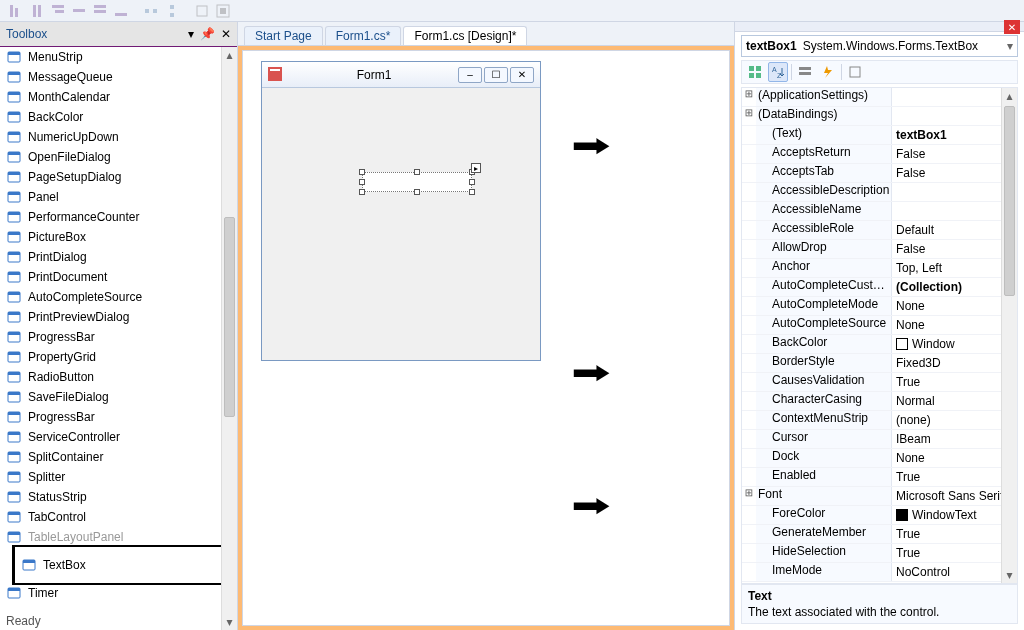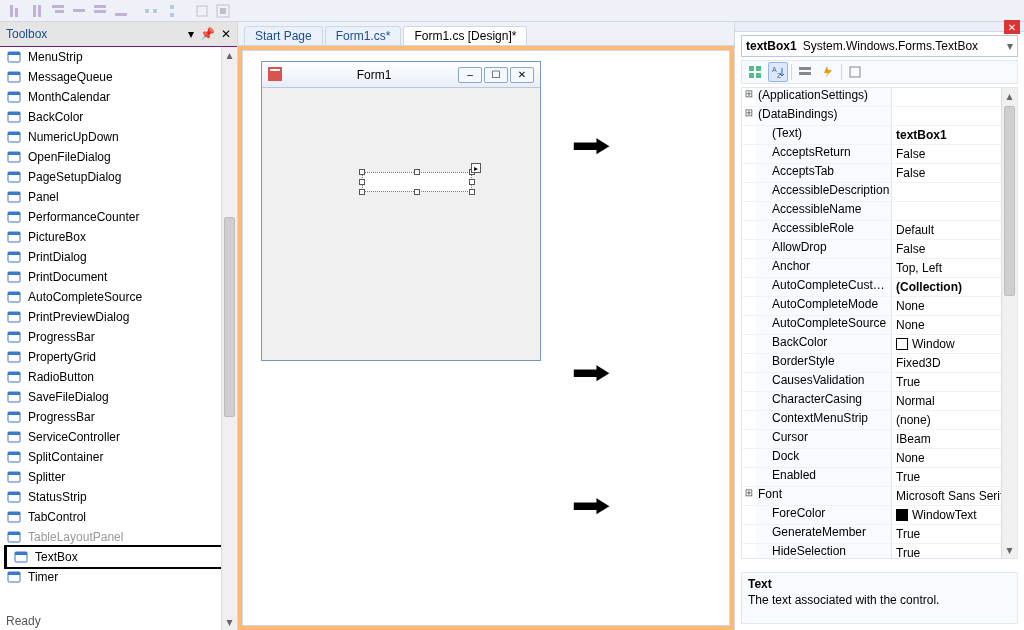--- a/index.html
+++ b/index.html
@@ -9,21 +9,21 @@
   .main{display:flex;height:608px}
   
   .toolbox{width:238px;border-right:1px solid #cfd6e4;display:flex;flex-direction:column;background:#fff}
   .toolbox-hdr{height:25px;background:#e5e5e5;border-bottom:1px solid #701a75;display:flex;align-items:center;padding:0 6px;justify-content:space-between}
   .toolbox-hdr .title{color:#1b4f8b}
   .tb-hdr-icons{display:flex;gap:6px;align-items:center}
   .tb-list{flex:1;overflow:hidden;position:relative}
   .tb-item{height:20px;display:flex;align-items:center;padding-left:6px;white-space:nowrap}
   .tb-ico{width:16px;height:16px;margin-right:6px;display:inline-flex;align-items:center;justify-content:center}
   .tb-ico svg{display:block}
-  .tb-item.hl{border:2px solid #000;border-left-width:3px;border-right-width:3px;height:24px;margin:-2px 4px;background:#fff}
+  .tb-item.hl{border:2px solid #000;border-left-width:3px;border-right-width:3px;height:40px;margin:-2px 12px;background:#fff}
   .tb-item.cut{color:#999}
   .tb-scroll{position:absolute;right:0;top:0;bottom:0;width:16px;background:#f0f0f0;border-left:1px solid #ddd}
   .tb-scroll .thumb{position:absolute;left:2px;right:2px;top:170px;height:200px;background:#cfcfcf;border:1px solid #bdbdbd;border-radius:2px}
   .tb-scroll .arr{position:absolute;left:0;right:0;height:16px;display:flex;align-items:center;justify-content:center;color:#666}
   .tb-scroll .arr.top{top:0}.tb-scroll .arr.bot{bottom:0}
   
   .designer{flex:1;display:flex;flex-direction:column;background:#fdba74}
   .tabs{height:24px;display:flex;align-items:flex-end;background:#eef2f8;border-bottom:1px solid #cfd6e4;padding-left:6px}
   .tab{padding:2px 10px;border:1px solid #cfd6e4;border-bottom:none;background:#eaf1fb;margin-right:2px;border-radius:3px 3px 0 0;font-size:12px;color:#1b4f8b}
   .tab.active{background:#fff;font-weight:normal;color:#000}
@@ -57,21 +57,21 @@
   .row .exp{width:14px;text-align:center;font-size:10px;color:#555}
   .row .name{width:136px;padding-left:2px;overflow:hidden;white-space:nowrap;text-overflow:ellipsis;background:#f7faff;border-right:1px solid #e2e7f1}
   .row .name.ind{padding-left:16px}
   .row .val{flex:1;padding-left:4px;overflow:hidden;white-space:nowrap;display:flex;align-items:center;gap:4px}
   .row.bold .val{font-weight:bold}
   .swatch{width:12px;height:12px;border:1px solid #000}
   .grid-scroll{position:absolute;right:0;top:0;bottom:0;width:16px;background:#f0f0f0;border-left:1px solid #ddd}
   .grid-scroll .thumb{position:absolute;left:2px;right:2px;top:18px;height:190px;background:#cfcfcf;border:1px solid #bdbdbd;border-radius:2px}
   .grid-scroll .arr{position:absolute;left:0;right:0;height:16px;display:flex;align-items:center;justify-content:center;color:#666}
   .grid-scroll .arr.top{top:0}.grid-scroll .arr.bot{bottom:0}
-  .desc{margin:13px 6px 6px;border:1px solid #e2e7f1;padding:4px 6px;height:52px;background:#f7faff}
+  .desc{margin:0 6px 6px;border:1px solid #e2e7f1;padding:4px 6px;height:40px;background:#f7faff}
   .desc .t{font-weight:bold;margin-bottom:2px}
   .status{position:absolute;left:0;bottom:0;height:18px;padding:2px 6px;color:#555}
 </style>
 </head>
 <body>
 
 <div class="ribbon">
   <svg width="18" height="16">
       <rect x="2" y="2" width="3" height="12" fill="#86a"></rect>
       <rect x="7" y="5" width="3" height="9" fill="#86a"></rect>

